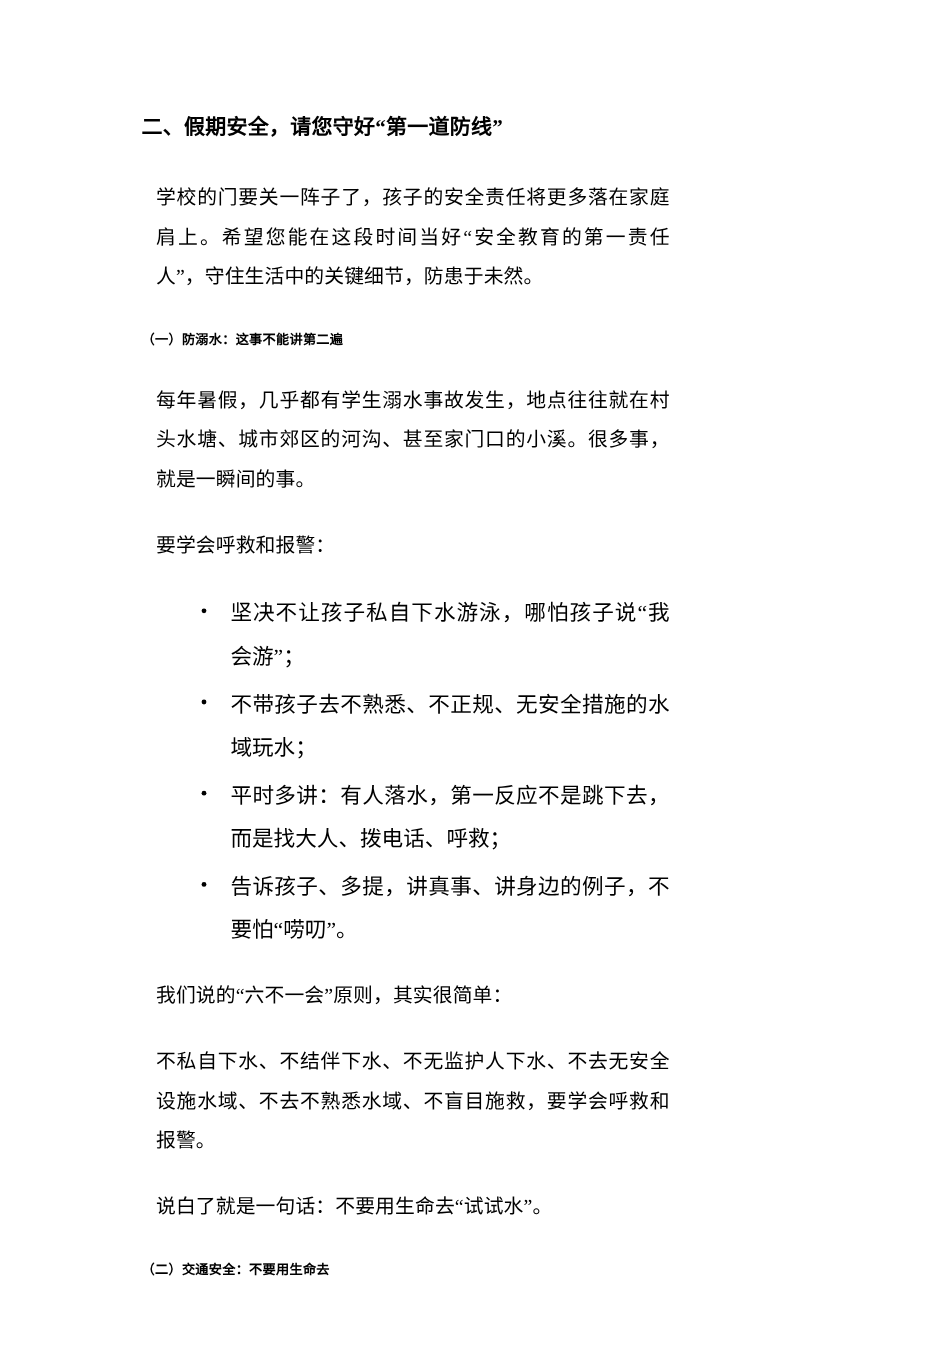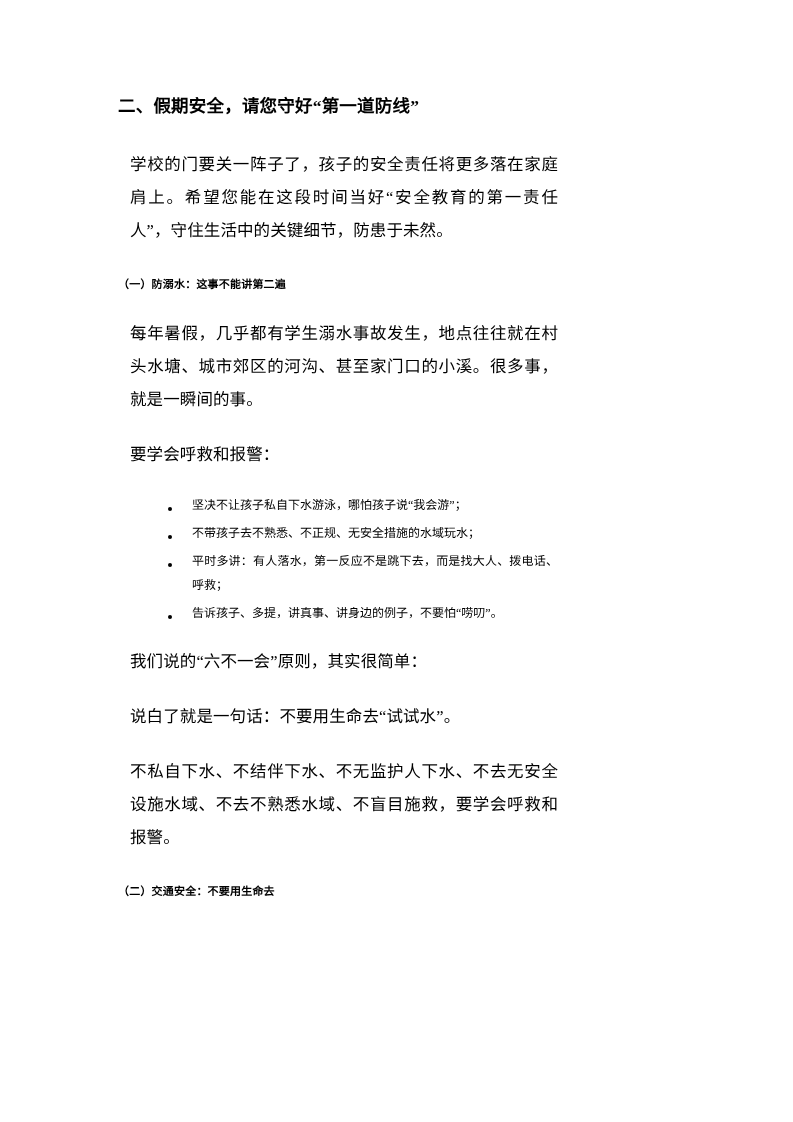--- a/index.html
+++ b/index.html
@@ -47,21 +47,21 @@
     text-justify: inter-ideograph;
     letter-spacing: 0.1px;
   }
   ul.bullet-list {
     list-style: none;
     margin: 0 0 20px 0;
     padding: 0 0 0 44px;
   }
   ul.bullet-list li {
     position: relative;
-    font-size: 12px;
+    font-size: 18px;
     line-height: 2.0;
     margin: 0 0 4px 0;
     padding-left: 30px;
     text-align: justify;
     text-justify: inter-ideograph;
   }
   ul.bullet-list li::before {
     content: "";
     position: absolute;
     left: 6px;
@@ -92,20 +92,20 @@
 
     <ul class="bullet-list">
       <li>坚决不让孩子私自下水游泳，哪怕孩子说“我会游”；</li>
       <li>不带孩子去不熟悉、不正规、无安全措施的水域玩水；</li>
       <li>平时多讲：有人落水，第一反应不是跳下去，而是找大人、拨电话、呼救；</li>
       <li>告诉孩子、多提，讲真事、讲身边的例子，不要怕“唠叨”。</li>
     </ul>
 
     <p class="para">我们说的“六不一会”原则，其实很简单：</p>
 
+    <p class="para">不私自下水、不结伴下水、不无监护人下水、不去无安全设施水域、不去不熟悉水域、不盲目施救，要学会呼救和报警。</p>
+
     <p class="para">说白了就是一句话：不要用生命去“试试水”。</p>
-
-    <p class="para">不私自下水、不结伴下水、不无监护人下水、不去无安全设施水域、不去不熟悉水域、不盲目施救，要学会呼救和报警。</p>
 
     <h3 class="sub-heading heading-gap">（二）交通安全：不要用生命去</h3>
 
   </div>
 </div>
 
 </body></html>

